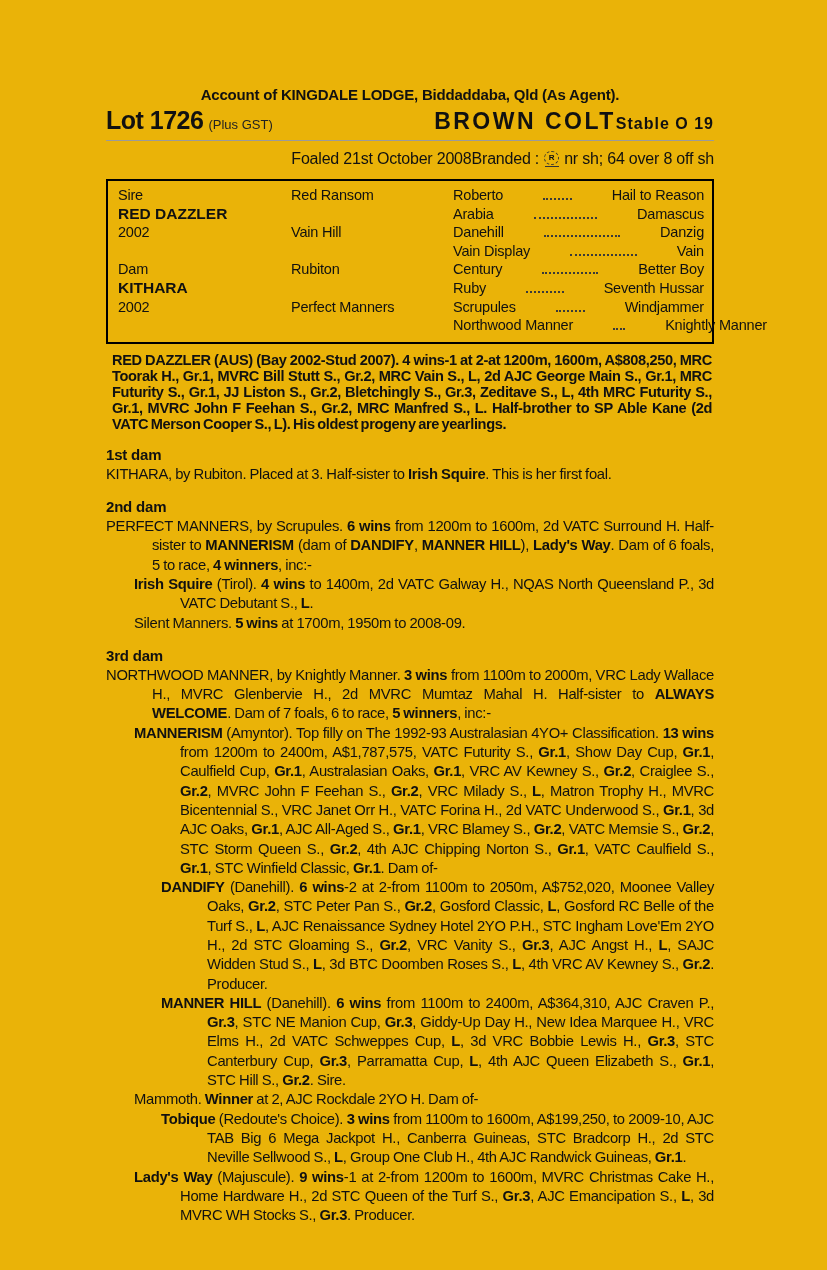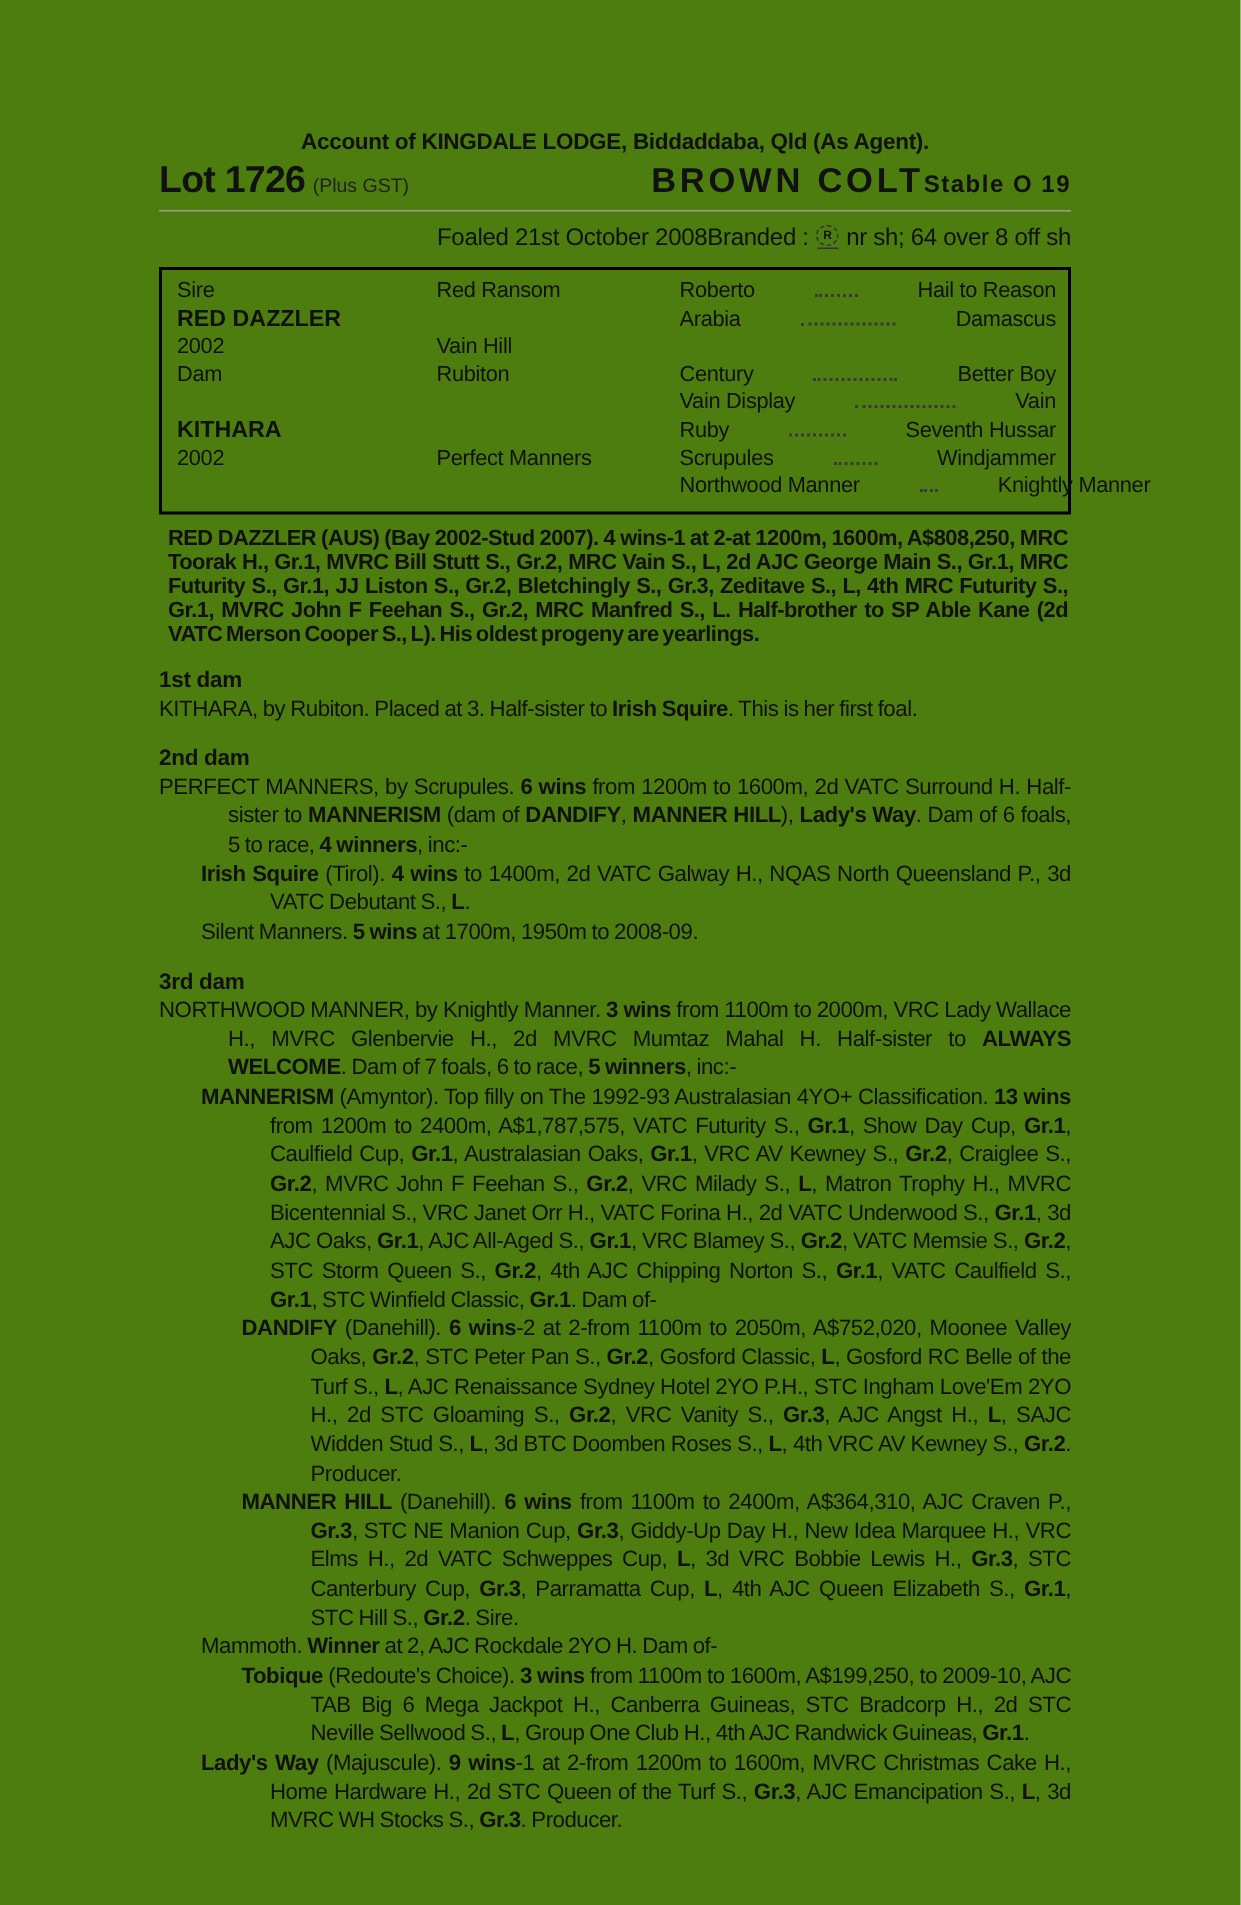--- a/index.html
+++ b/index.html
@@ -1,17 +1,17 @@
 <!DOCTYPE html>
 <html><head>
 <meta charset="utf-8">
 <style>
   html,body{margin:0;padding:0;background:#e8e8e8;}
   .page{
-    width:827px;height:1270px;background:#4d7c0f;margin:0 auto;position:relative;
+    width:827px;height:1270px;background:#eab308;margin:0 auto;position:relative;
     font-family:"Liberation Sans",sans-serif;color:#111;box-sizing:border-box;
     padding:86px 113px 0 106px;
   }
   .content{width:608px;}
   
   .account-line{font-weight:bold;font-size:15px;text-align:center;letter-spacing:-0.2px;margin-bottom:3px;}
   .lot-row{display:flex;align-items:baseline;margin-top:2px;}
   .lot-number{font-weight:bold;font-size:25px;letter-spacing:-0.5px;white-space:nowrap;}
   .gst-note{font-size:13px;margin-left:5px;white-space:nowrap;color:#222;}
   .horse-title{font-weight:bold;font-size:23px;letter-spacing:2.5px;flex:1;text-align:right;white-space:nowrap;}
@@ -90,37 +90,42 @@
           <div class="ped-c2"></div>
           <div class="ped-c3 pair">
             <span class="pl">Arabia</span>
             <span class="dots"></span>
             <span class="pr">Damascus</span>
           </div>
         </div>
         <div class="ped-row">
           <div class="ped-c1">2002</div>
           <div class="ped-c2">Vain Hill</div>
-        </div>
-        <div class="ped-row">
-          <div class="ped-c1">Dam</div>
-          <div class="ped-c2">Rubiton</div>
           <div class="ped-c3 pair">
-            <span class="pl">Century</span>
+            <span class="pl">Danehill</span>
             <span class="dots"></span>
-            <span class="pr">Better Boy</span>
+            <span class="pr">Danzig</span>
           </div>
         </div>
         <div class="ped-row">
           <div class="ped-c1"></div>
           <div class="ped-c2"></div>
           <div class="ped-c3 pair">
             <span class="pl">Vain Display</span>
             <span class="dots"></span>
             <span class="pr">Vain</span>
+          </div>
+        </div>
+        <div class="ped-row">
+          <div class="ped-c1">Dam</div>
+          <div class="ped-c2">Rubiton</div>
+          <div class="ped-c3 pair">
+            <span class="pl">Century</span>
+            <span class="dots"></span>
+            <span class="pr">Better Boy</span>
           </div>
         </div>
         <div class="ped-row">
           <div class="ped-c1 bold">KITHARA</div>
           <div class="ped-c2"></div>
           <div class="ped-c3 pair">
             <span class="pl">Ruby</span>
             <span class="dots"></span>
             <span class="pr">Seventh Hussar</span>
           </div>

